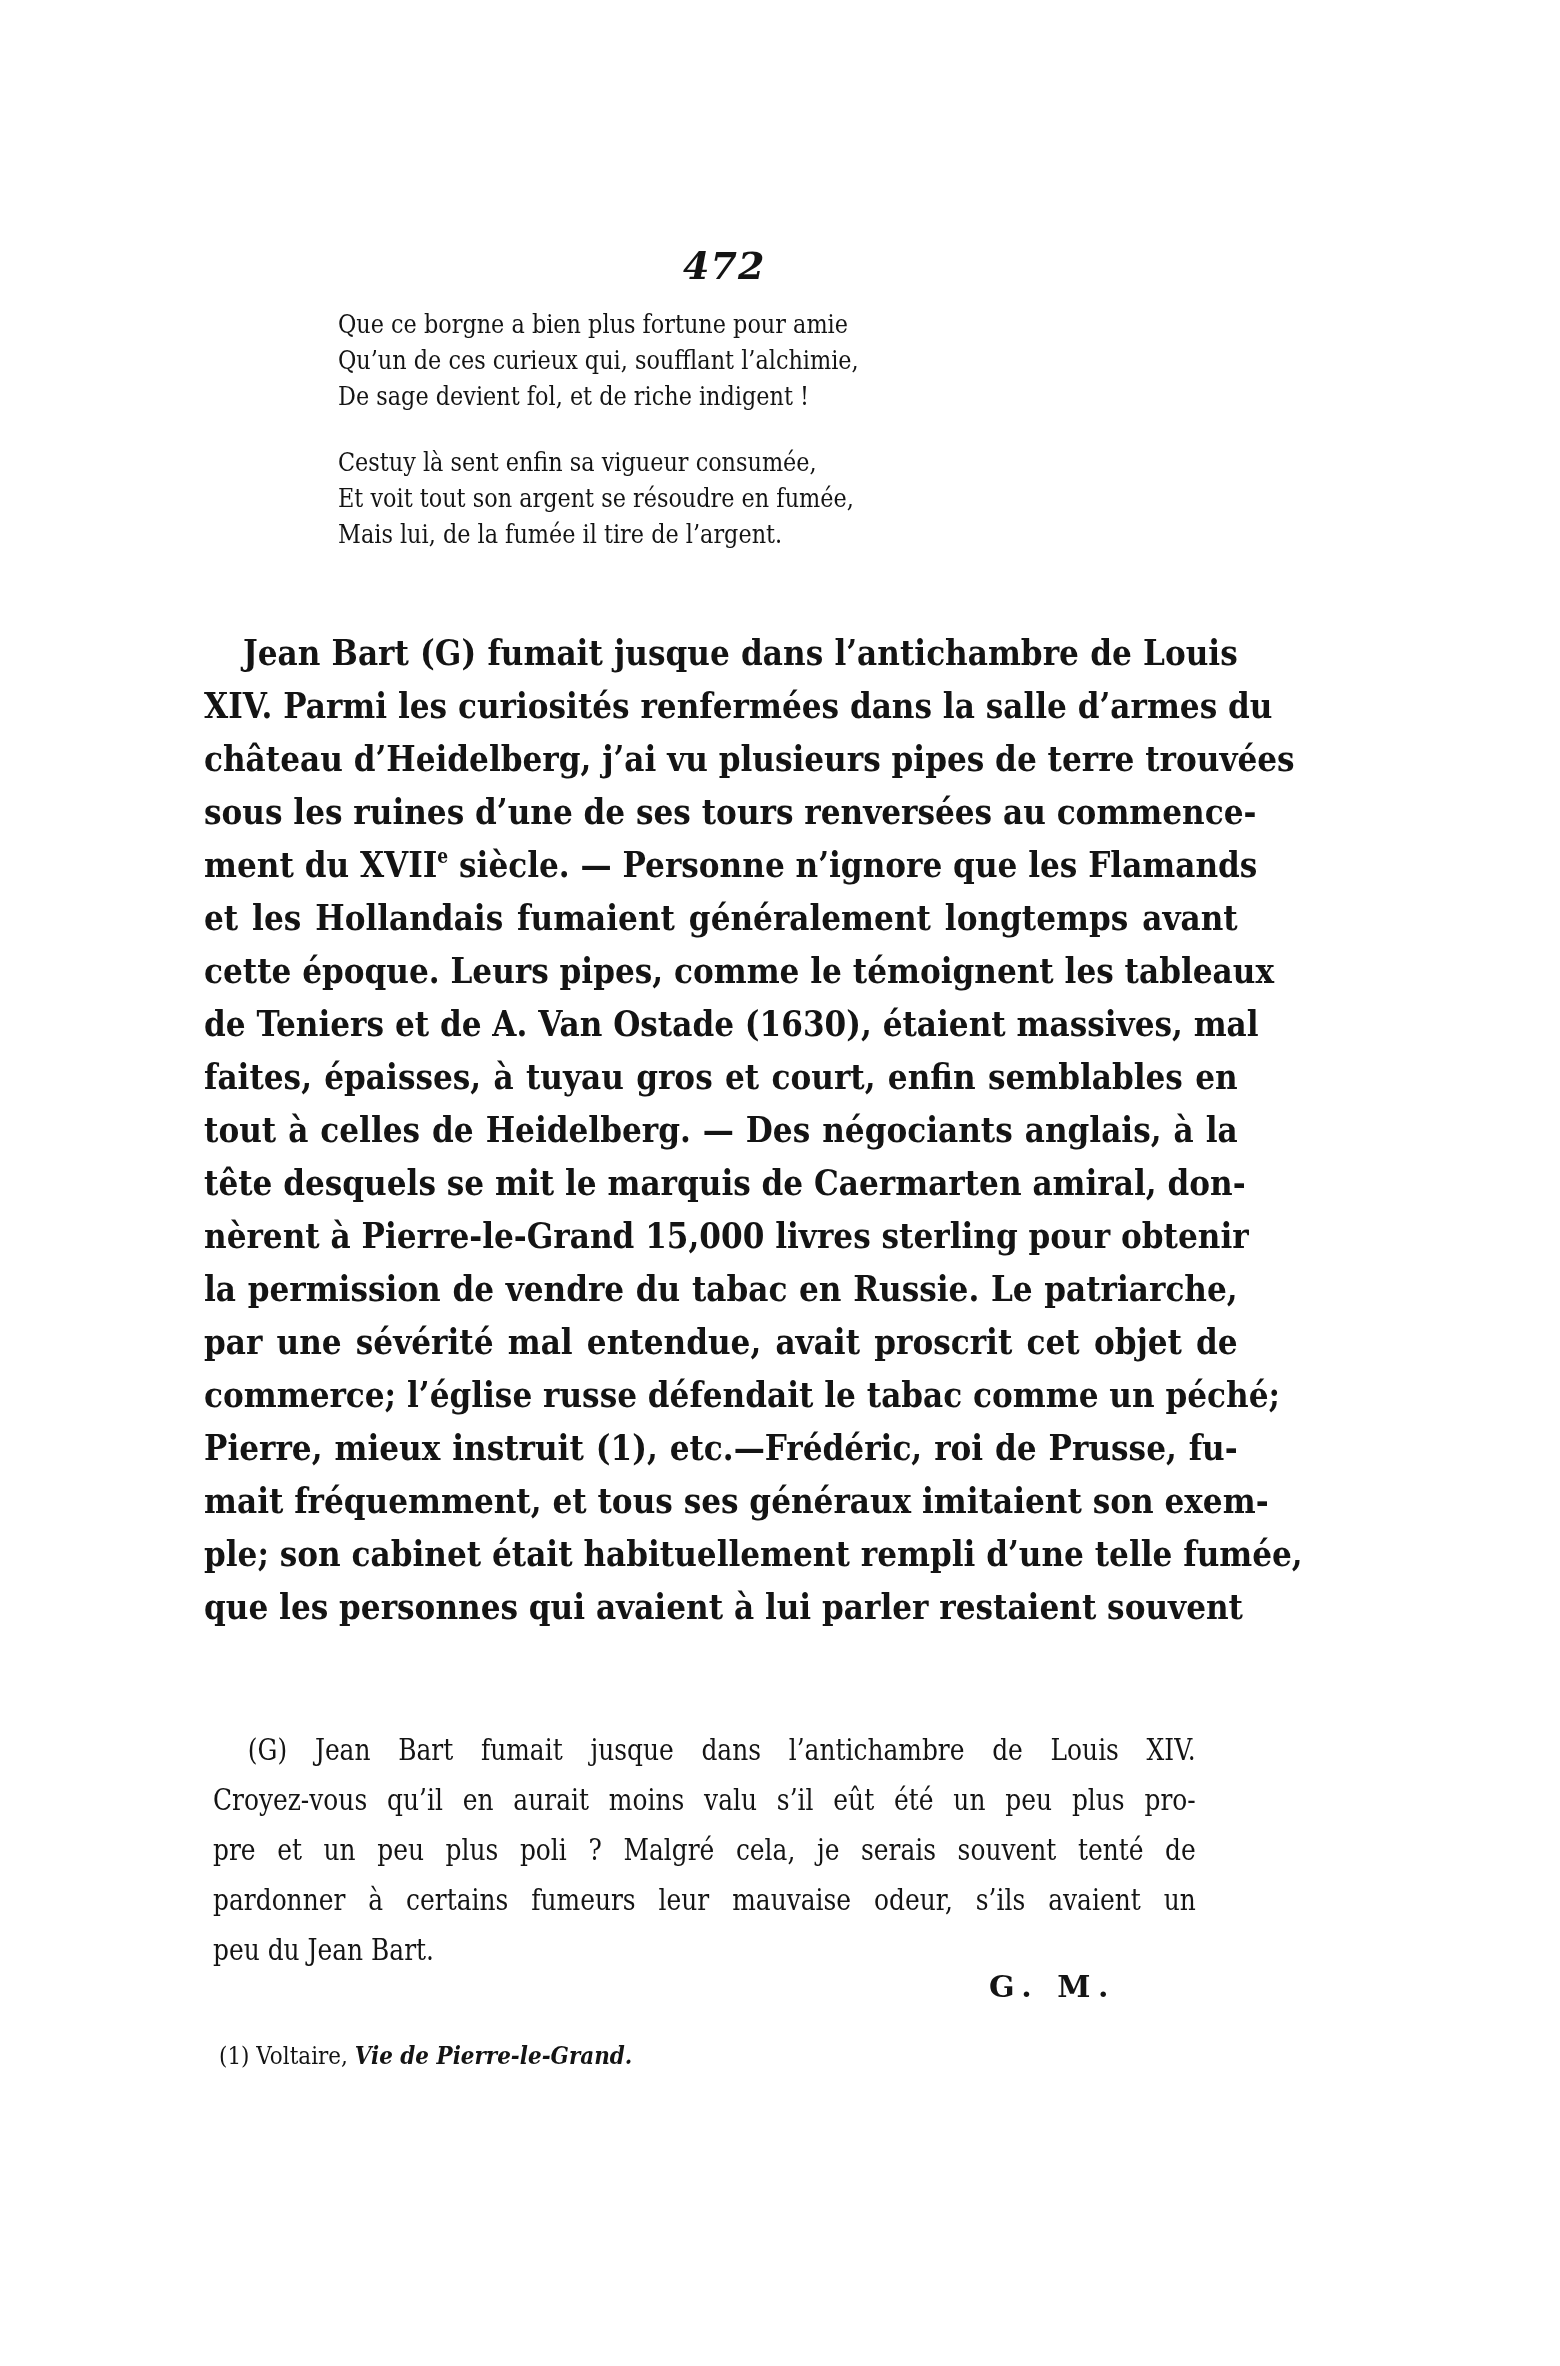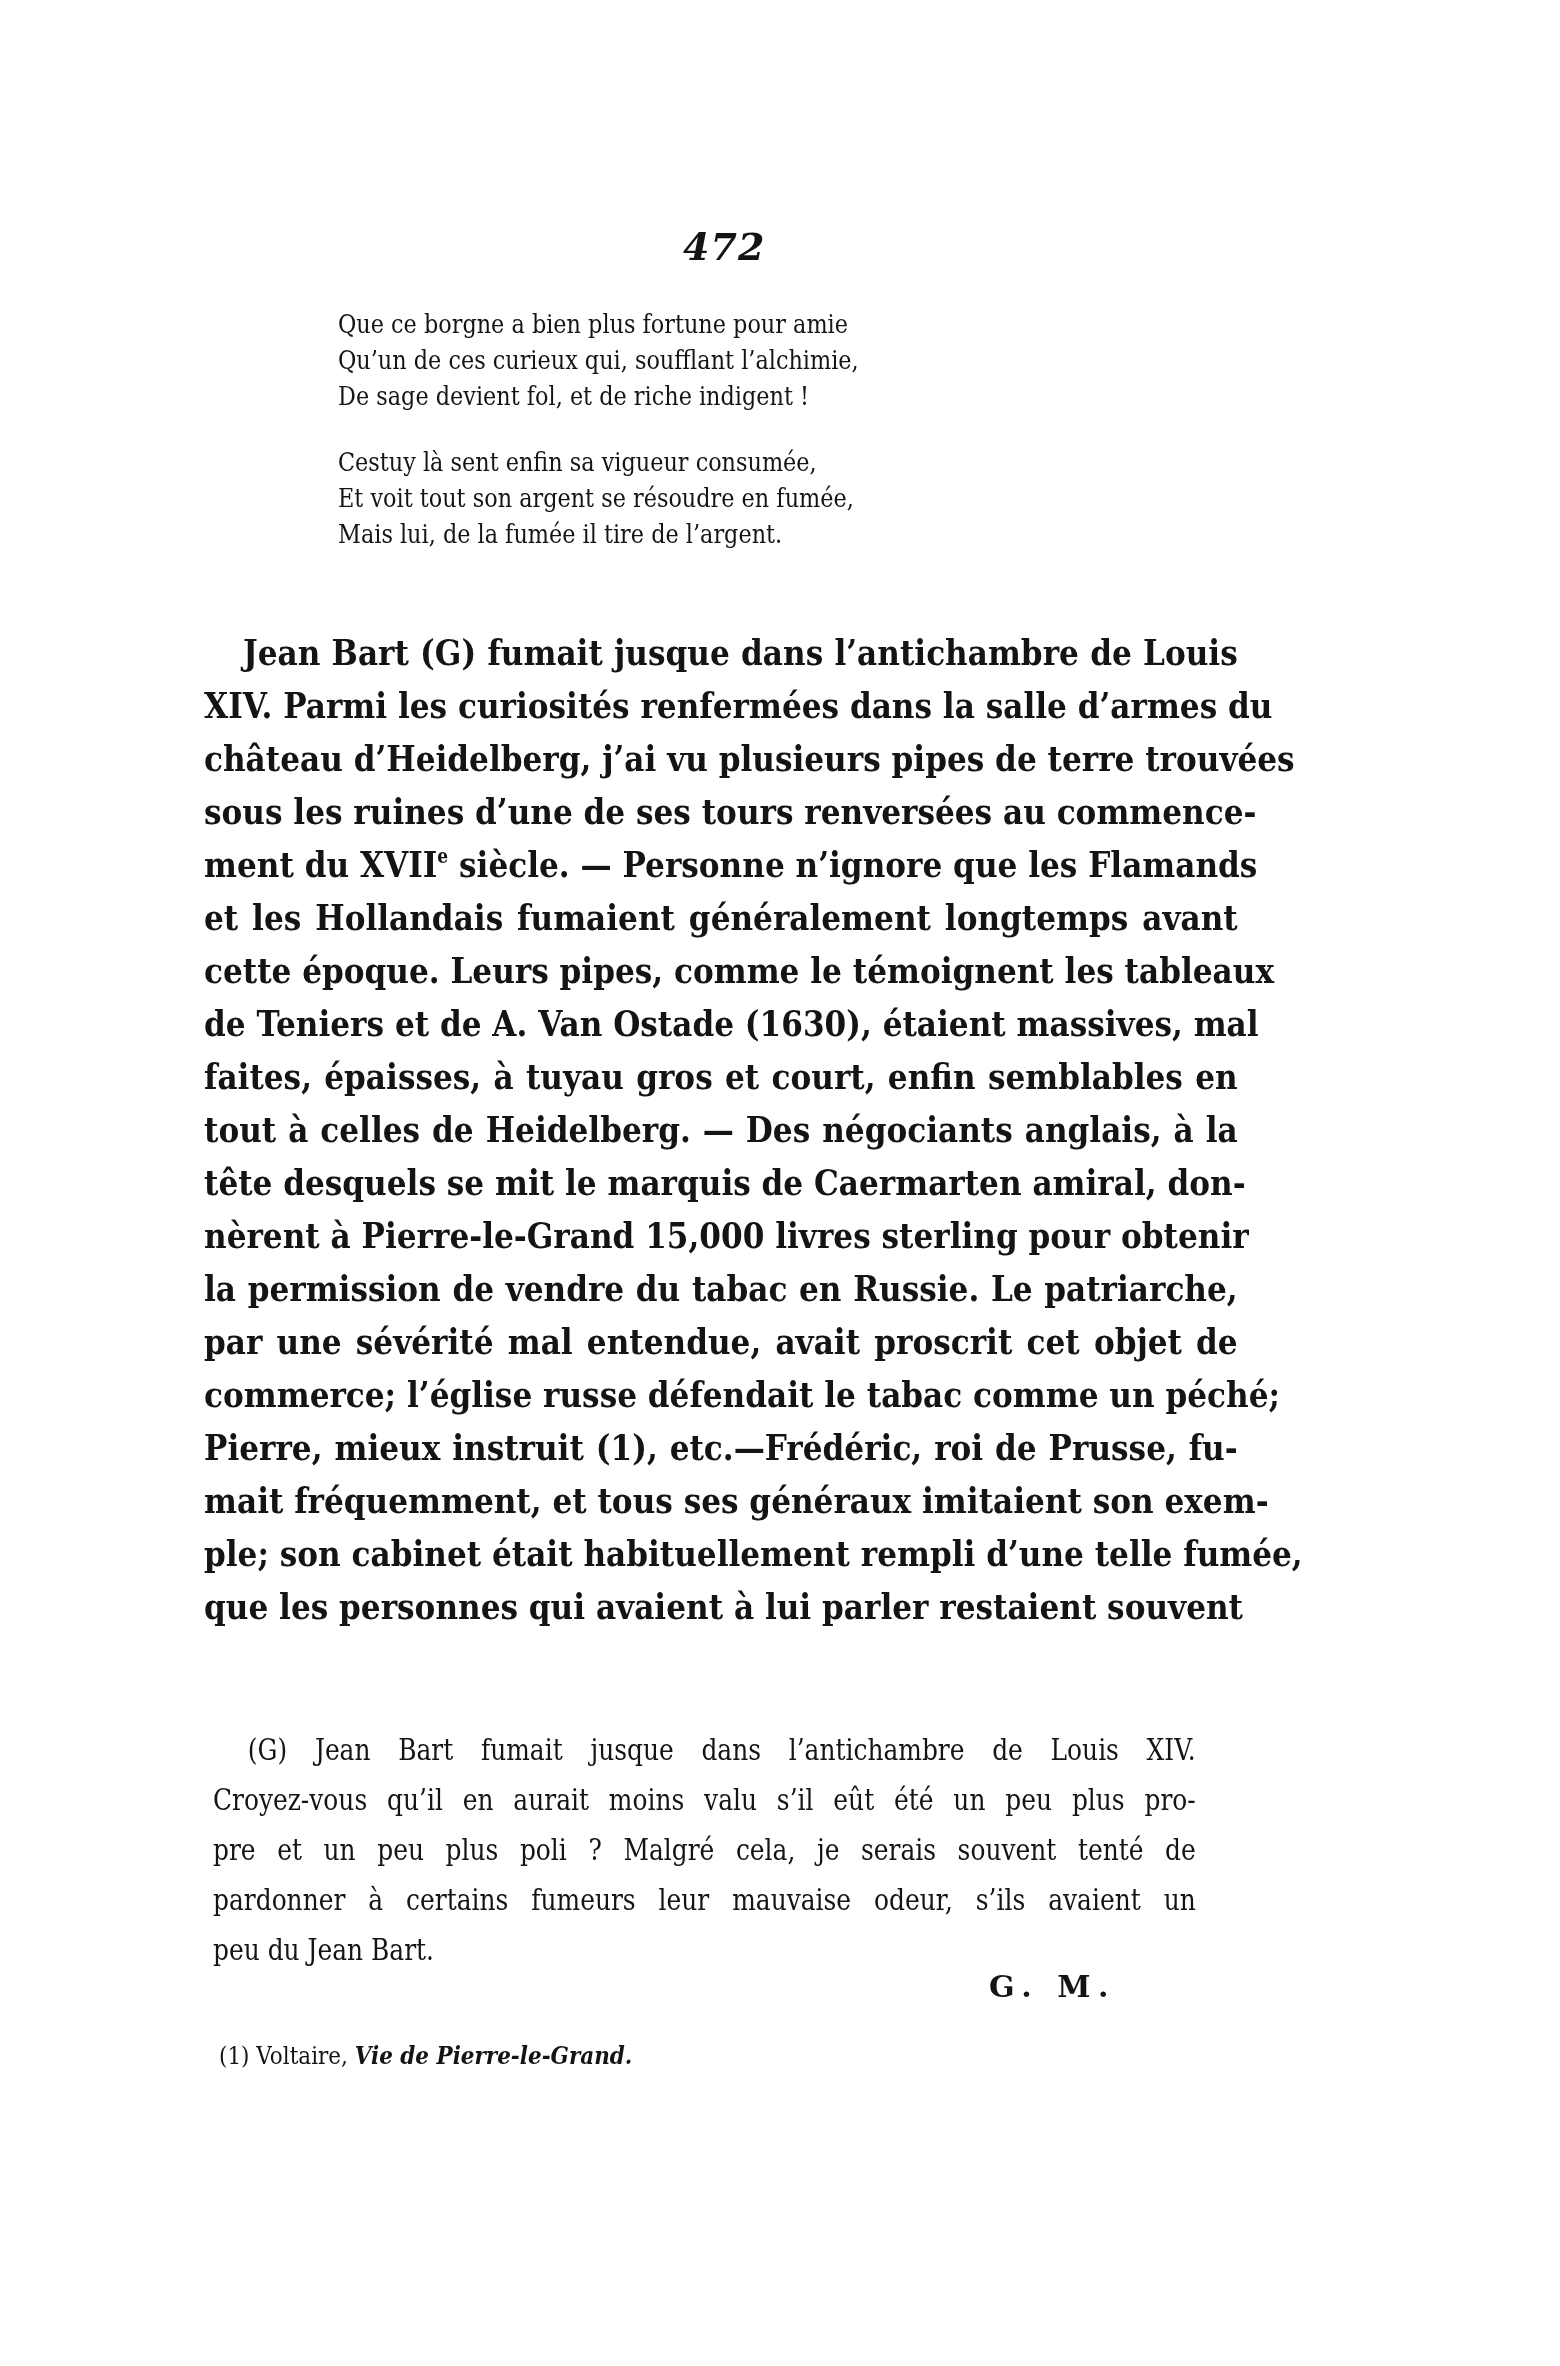--- a/index.html
+++ b/index.html
@@ -11,21 +11,21 @@
       width: 1561px;
       height: 2366px;
       position: relative;
       overflow: hidden;
       color: #141414;
       font-family: "DejaVu Serif", "Liberation Serif", serif;
     }
     .page-number {
       position: absolute;
       left: 683px;
-      top: 224px;
+      top: 243px;
       font-size: 38px;
       font-style: italic;
       font-weight: bold;
       letter-spacing: 1px;
     }
     .poem {
       position: absolute;
       left: 338px;
       top: 306px;
       font-size: 26px;

